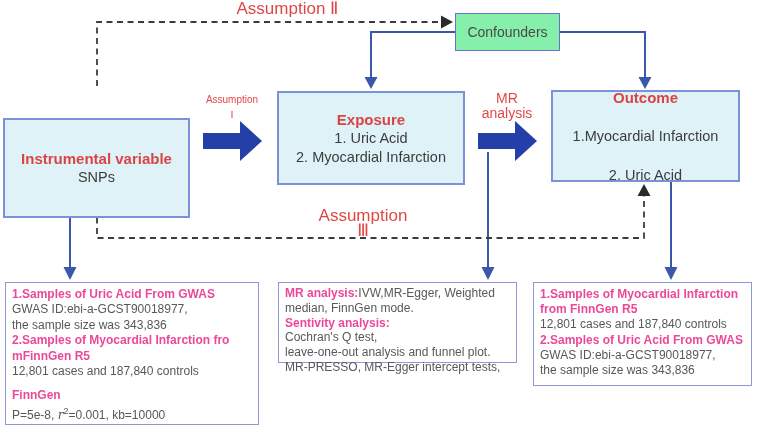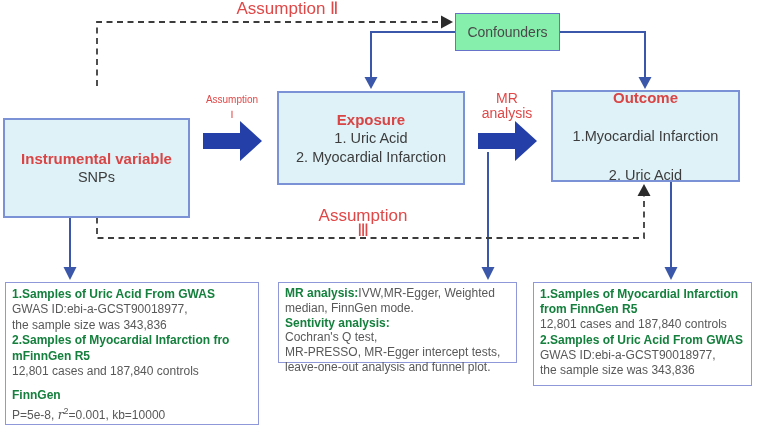--- a/index.html
+++ b/index.html
@@ -20,21 +20,21 @@
   .rlabel{position:absolute;z-index:1;color:#e04848;font-size:17px;line-height:15px;
         text-align:center;}
   #lab-assumption2{left:225px;top:1px;width:125px;}
   #lab-assumption1{left:198px;top:92px;width:68px;font-size:10px;}
   #lab-mr{left:477px;top:91px;width:60px;font-size:14px;}
   #lab-assumption3{left:318px;top:208px;width:90px;}
 
   .detail{position:absolute;z-index:1;box-sizing:border-box;background:#fff;
         border:1.4px solid #8f99d9;font-size:12px;color:#585858;padding:4px 6px;}
   .detail .dline{white-space:nowrap;}
-  .detail .b{font-weight:bold;color:#15803d;}
+  .detail .b{font-weight:bold;color:#ec4899;}
   #detail-left{left:5px;top:282px;width:254px;height:143px;line-height:15.4px;}
   #detail-middle{left:278px;top:282px;width:239px;height:81px;line-height:14.8px;padding-top:3px;}
   #detail-right{left:533px;top:282px;width:219px;height:104px;line-height:15.2px;}
   .spacer{height:9px;}
   .mathr{font-family:"DejaVu Serif",serif;font-style:italic;}
   sup{font-size:9px;}
 </style>
 </head>
 <body>
 
@@ -118,22 +118,22 @@
     <div class="spacer"></div>
     <div class="dline b">FinnGen</div>
     <div class="dline"><span>P=5e-8, </span><span class="mathr">r</span><sup>2</sup><span>=0.001, kb=10000</span></div>
   </div>
 
   <div class="detail" id="detail-middle">
     <div class="dline"><span class="b">MR analysis:</span><span>IVW,MR-Egger, Weighted</span></div>
     <div class="dline">median, FinnGen mode.</div>
     <div class="dline b">Sentivity analysis:</div>
     <div class="dline">Cochran's Q test,</div>
+    <div class="dline">leave-one-out analysis and funnel plot.</div>
     <div class="dline">MR-PRESSO, MR-Egger intercept tests,</div>
-    <div class="dline">leave-one-out analysis and funnel plot.</div>
   </div>
 
   <div class="detail" id="detail-right">
     <div class="dline b">1.Samples of Myocardial Infarction</div>
     <div class="dline b">from FinnGen R5</div>
     <div class="dline">12,801 cases and 187,840 controls</div>
     <div class="dline b">2.Samples of Uric Acid From GWAS</div>
     <div class="dline">GWAS ID:ebi-a-GCST90018977,</div>
     <div class="dline">the sample size was 343,836</div>
   </div>

